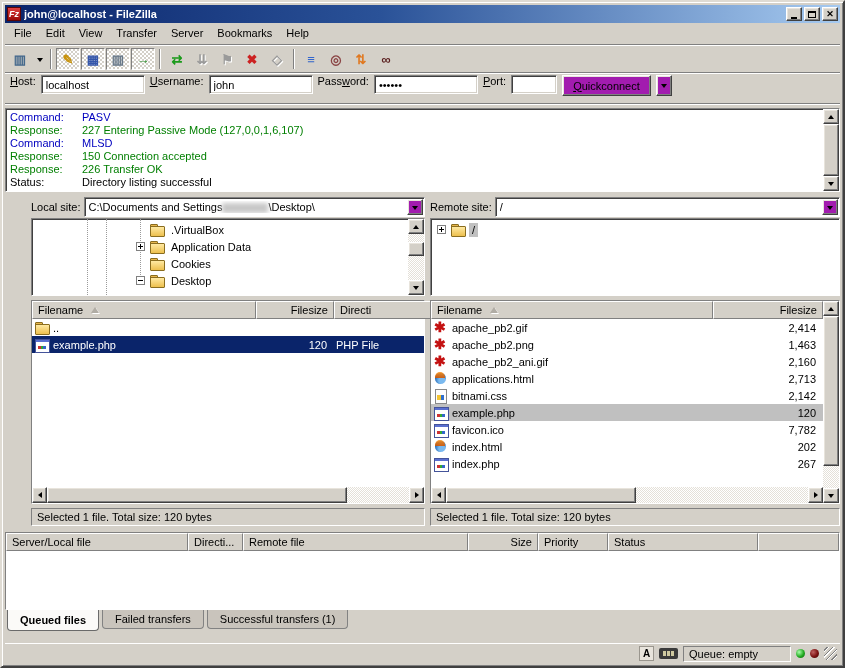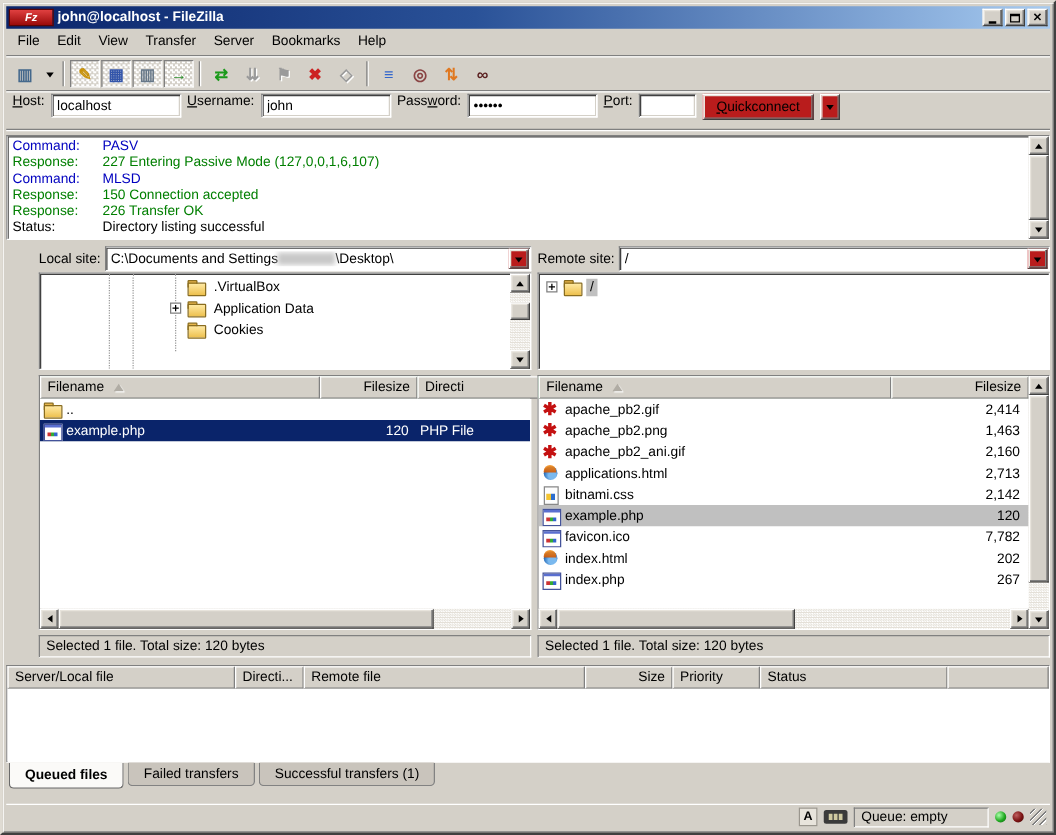--- a/index.html
+++ b/index.html
@@ -1,25 +1,25 @@
 <!DOCTYPE html>
 <html><head>
 <meta charset="utf-8">
 <style>
   html,body{margin:0;padding:0;background:#9a9a9a;}
   *{box-sizing:border-box;font-family:"Liberation Sans",sans-serif;}
   .window{width:845px;height:668px;background:#d4d0c8;position:relative;display:flex;flex-direction:column;
     border:2px solid;border-color:#dfdbd3 #404040 #404040 #dfdbd3;box-shadow:inset 1px 1px 0 #fff,inset -1px -1px 0 #808080;
     padding:3px;font-size:11px;color:#000;}
-  .raised{border:1px solid;border-color:#fff #404040 #404040 #fff;box-shadow:inset -1px -1px 0 #808080,inset 1px 1px 0 #e8e4dc;background:#b91c1c;}
+  .raised{border:1px solid;border-color:#fff #404040 #404040 #fff;box-shadow:inset -1px -1px 0 #808080,inset 1px 1px 0 #e8e4dc;background:#a21caf;}
   button{padding:0;margin:0;cursor:default;font-size:11px;}
   
   .titlebar{height:18px;flex:0 0 18px;background:linear-gradient(90deg,#0a246a 0%,#2a5298 45%,#a6caf0 100%);
     display:flex;align-items:center;gap:3px;padding:0 2px;color:#fff;font-weight:bold;}
-  .logo{width:36px;height:14px;background:linear-gradient(#e04040,#9a0a0a);border:1px solid #5a0505;color:#fff;
+  .logo{width:14px;height:14px;background:linear-gradient(#e04040,#9a0a0a);border:1px solid #5a0505;color:#fff;
     font-size:9px;font-weight:bold;display:flex;align-items:center;justify-content:center;font-style:italic;}
   .title{flex:1;white-space:nowrap;overflow:hidden;}
   .wbtns{display:flex;gap:2px;}
   .wbtn{width:16px;height:14px;display:flex;align-items:center;justify-content:center;background:#d4d0c8;}
   .glyph-min{width:6px;height:2px;background:#000;margin-top:7px;}
   .glyph-max{width:8px;height:7px;border:1px solid #000;border-top-width:2px;}
   .glyph-x{font-size:9px;font-weight:bold;color:#000;line-height:9px;}
   
   .menubar{height:20px;flex:0 0 20px;display:flex;align-items:center;padding:0 2px;}
   .menu-item{padding:2px 7px;}
@@ -305,20 +305,25 @@
             <div class="tree-row">
               <span class="exp exp-plus"></span>
               <span class="fi icon-folder"></span>
               <span class="tree-label">Application Data</span>
             </div>
             <div class="tree-row">
               <span class="exp exp-none"></span>
               <span class="fi icon-folder"></span>
               <span class="tree-label">Cookies</span>
             </div>
+            <div class="tree-row">
+              <span class="exp exp-minus"></span>
+              <span class="fi icon-folder"></span>
+              <span class="tree-label">Desktop</span>
+            </div>
         </div>
         <div class="vsb">
           <button class="sb-btn raised">
               <span class="tri-up"></span>
             </button>
           <div style="flex:1;position:relative">
             <div class="sb-thumb raised" style="position:absolute;top:8px;left:0;right:0;height:14px"></div>
           </div>
           <button class="sb-btn raised">
               <span class="tri-dn"></span>

